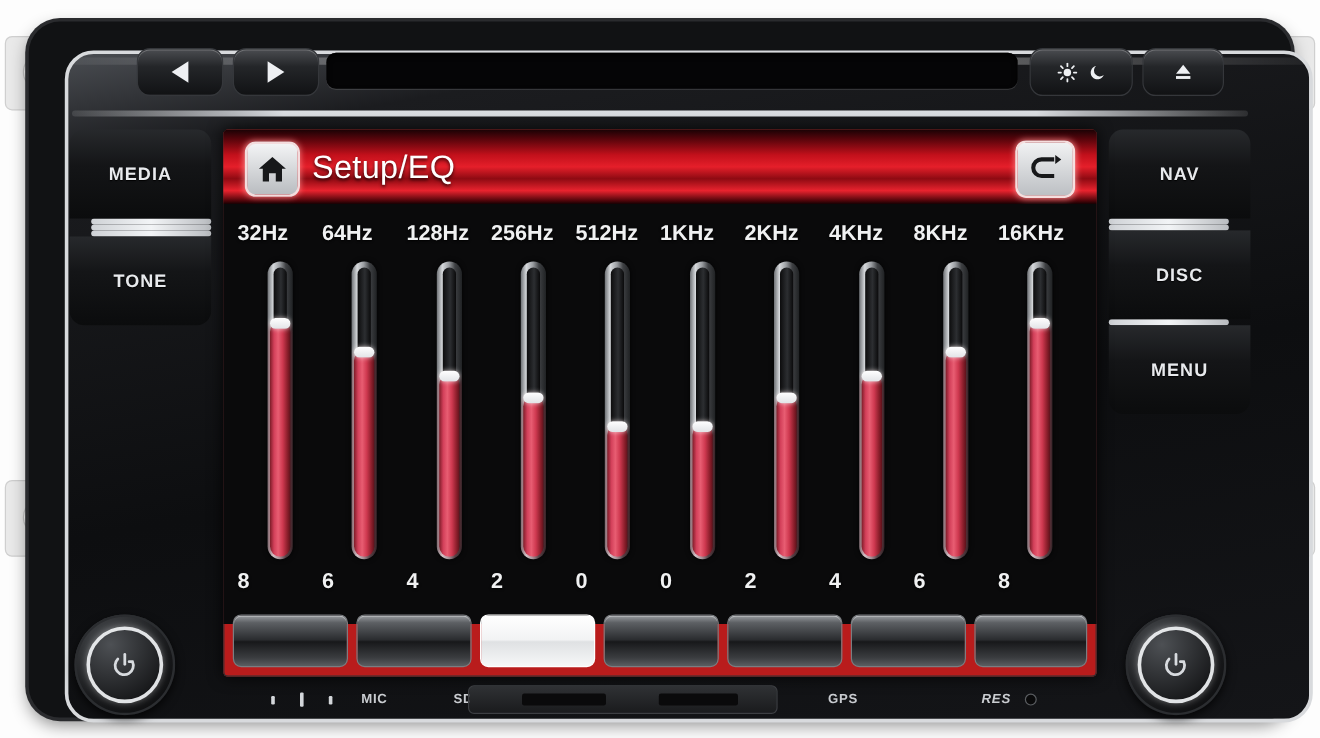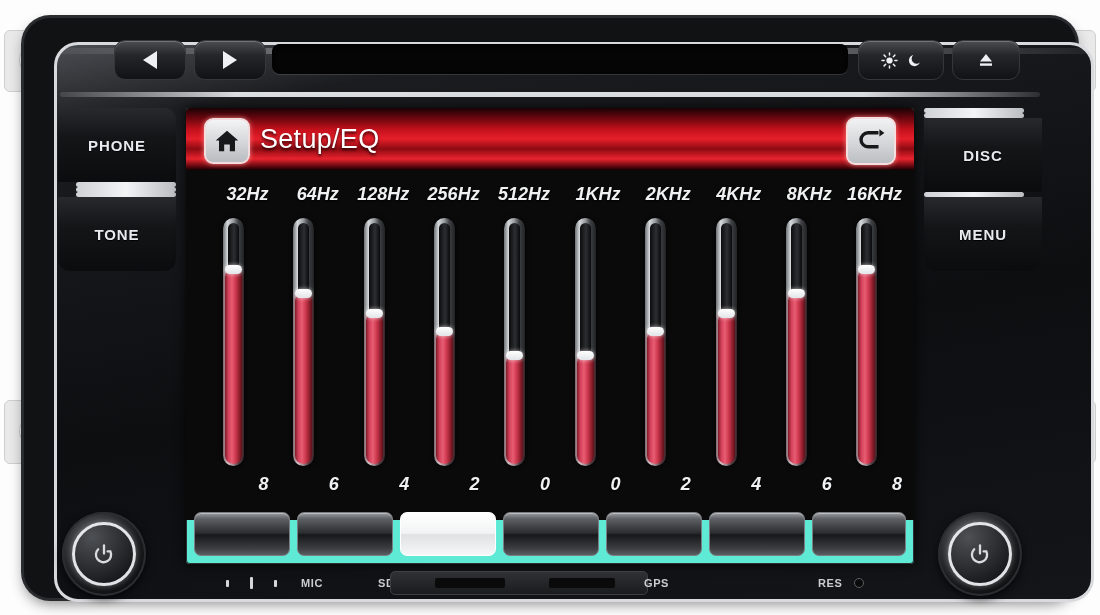--- a/index.html
+++ b/index.html
@@ -59,41 +59,41 @@
   .hwbtn:last-child{border-radius:0 0 12px 12px;align-items:center;}
   .hwbtn span{font-size:15px;font-weight:bold;letter-spacing:.9px;color:#e8eaed;
       text-shadow:0 1px 1px #000;}
   .hwsep{width:100px;height:5px;margin:0 auto;border-radius:3px;
       background:linear-gradient(90deg,#cfd2d6,#f2f4f6 50%,#b9bcc0);}
   #sidecol-left .hwsep{margin-left:18px;}
   #sidecol-right .hwsep{margin-left:0;}
 
   
   #screen{position:absolute;left:186px;top:108px;width:728px;height:456px;
-      background:#5eead4;border-radius:4px;
+      background:#b91c1c;border-radius:4px;
       box-shadow:inset 0 0 0 1px #2e3033, 0 0 12px rgba(0,0,0,.8);overflow:hidden;}
 
   #titlebar{position:relative;height:62px;width:100%;
       background:linear-gradient(180deg,#1a0205 0%,#5e050c 14%,#c2101b 34%,#e51f2a 50%,#8e0a12 66%,#e8232e 82%,#4a0409 96%,#150103 100%);}
   #home-btn{position:absolute;left:18px;top:10px;width:42px;height:42px;border-radius:9px;
       background:linear-gradient(180deg,#f3f4f5,#b9bcc0);border:2px solid #f3dcdd;
       box-shadow:0 0 5px rgba(255,150,150,.85);display:flex;align-items:center;justify-content:center;cursor:pointer;}
   #back-btn{position:absolute;right:18px;top:9px;width:46px;height:44px;border-radius:9px;
       background:linear-gradient(180deg,#f1f2f3,#bcbfc3);border:2px solid #f6dede;
       box-shadow:0 0 5px rgba(255,150,150,.85);display:flex;align-items:center;justify-content:center;cursor:pointer;}
   #screen-title{position:absolute;left:74px;top:16px;font-size:27px;color:#ffffff;
       font-weight:normal;text-shadow:0 2px 3px rgba(0,0,0,.75);letter-spacing:.3px;}
 
   #eq-area{position:relative;width:100%;height:350px;background:#0a0a0b;}
 
   #freq-row,#value-row{position:absolute;left:12px;width:704px;display:flex;}
   #freq-row{top:14px;}
   #value-row{top:304px;}
-  .freq-label,.value-label{flex:1;text-align:right;color:#f0f1f2;
-      font-size:18px;font-weight:bold;text-shadow:0 1px 2px #000;font-style:italic;}
+  .freq-label,.value-label{flex:1;text-align:left;color:#f0f1f2;
+      font-size:18px;font-weight:bold;text-shadow:0 1px 2px #000;}
   .value-label{font-size:18px;}
 
   #slider-row{position:absolute;left:12px;top:48px;width:704px;height:248px;display:flex;}
   .slider-cell{flex:1;display:flex;justify-content:center;align-items:flex-start;}
   .slider{position:relative;width:21px;height:248px;border-radius:11px;
       background:linear-gradient(90deg,#6e7175 0%,#d6d9dc 22%,#9a9da1 48%,#3e4043 72%,#202224 100%);
       box-shadow:0 0 4px rgba(0,0,0,.9);overflow:hidden;}
   .slider-track{position:absolute;left:5px;top:5px;width:11px;height:238px;border-radius:6px;
       background:linear-gradient(90deg,#0c0c0d,#2c2e31 55%,#0a0a0b);}
   .slider-fill{position:absolute;left:2px;width:17px;border-radius:9px;
@@ -124,22 +124,22 @@
       border:3px solid rgba(242,244,246,.92);box-shadow:0 0 6px rgba(255,255,255,.35);}
 
   #bottom-strip{position:absolute;left:186px;top:566px;width:728px;height:34px;
       display:flex;align-items:center;color:#c9ccd0;font-size:11px;font-weight:bold;letter-spacing:.6px;}
   #mic-group{position:absolute;left:40px;display:flex;align-items:center;gap:21px;}
   .mic-bar{width:3px;background:#d3d6da;border-radius:1px;}
   #sd-label{position:absolute;left:192px;}
   #sd-slot{position:absolute;left:204px;width:256px;height:22px;border-radius:5px;
       background:linear-gradient(180deg,#2f3134,#1a1b1d);border:1px solid #3d3f43;}
   .sd-inner{position:absolute;top:6px;height:10px;border-radius:2px;background:#0a0a0b;}
-  #gps-label{position:absolute;left:458px;}
-  #res-label{position:absolute;left:632px;}
+  #gps-label{position:absolute;left:504px;}
+  #res-label{position:absolute;left:632px;font-style:italic;}
   #res-hole{position:absolute;left:668px;width:8px;height:8px;border-radius:50%;
       background:#0a0a0b;border:1px solid #5a5d61;}
 </style>
 </head>
 <body>
 
 <div id="stage">
 
   <div class="bracket" id="bracket-left-top">
       <div class="hole"></div>
@@ -189,31 +189,34 @@
       <svg width="18" height="18" viewBox="0 0 24 24">
         <path d="M12 4 L20 14 L4 14 Z" fill="#eef0f3"></path>
         <rect x="4" y="16.5" width="16" height="3.2" fill="#eef0f3"></rect>
       </svg>
     </div>
   </div>
   <div id="topbar-underline"></div>
 
   <div class="sidecol" id="sidecol-left">
     <div class="hwbtn">
-        <span>PHONE</span>
+        <span>MEDIA</span>
       </div>
     <div class="hwsep"></div>
     <div class="hwsep"></div>
     <div class="hwsep"></div>
     <div class="hwbtn">
         <span>TONE</span>
       </div>
   </div>
 
   <div class="sidecol" id="sidecol-right">
+    <div class="hwbtn">
+        <span>NAV</span>
+      </div>
     <div class="hwsep"></div>
     <div class="hwsep"></div>
     <div class="hwbtn">
         <span>DISC</span>
       </div>
     <div class="hwsep"></div>
     <div class="hwbtn">
         <span>MENU</span>
       </div>
   </div>

